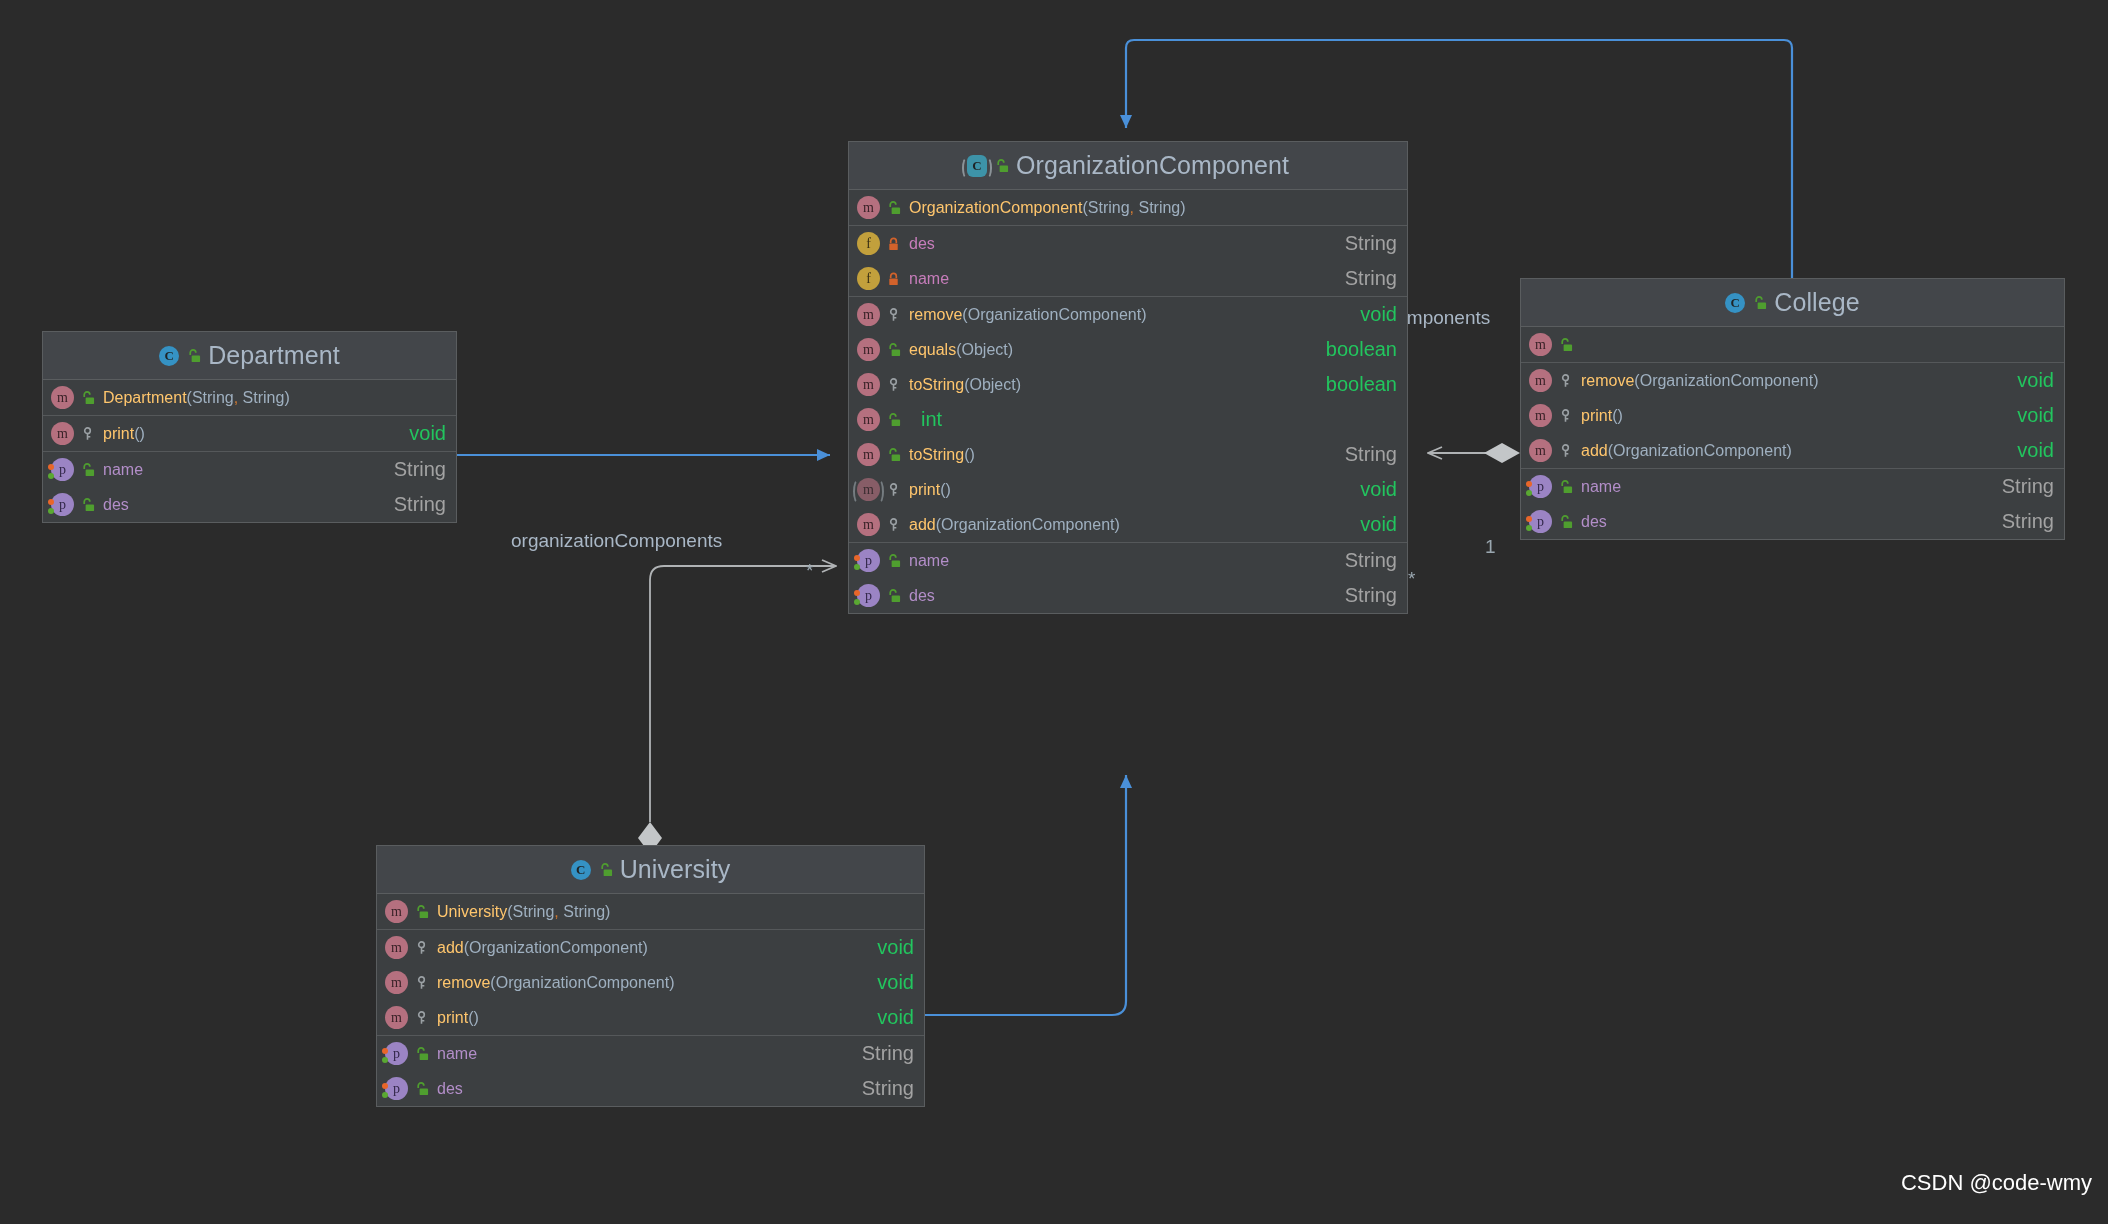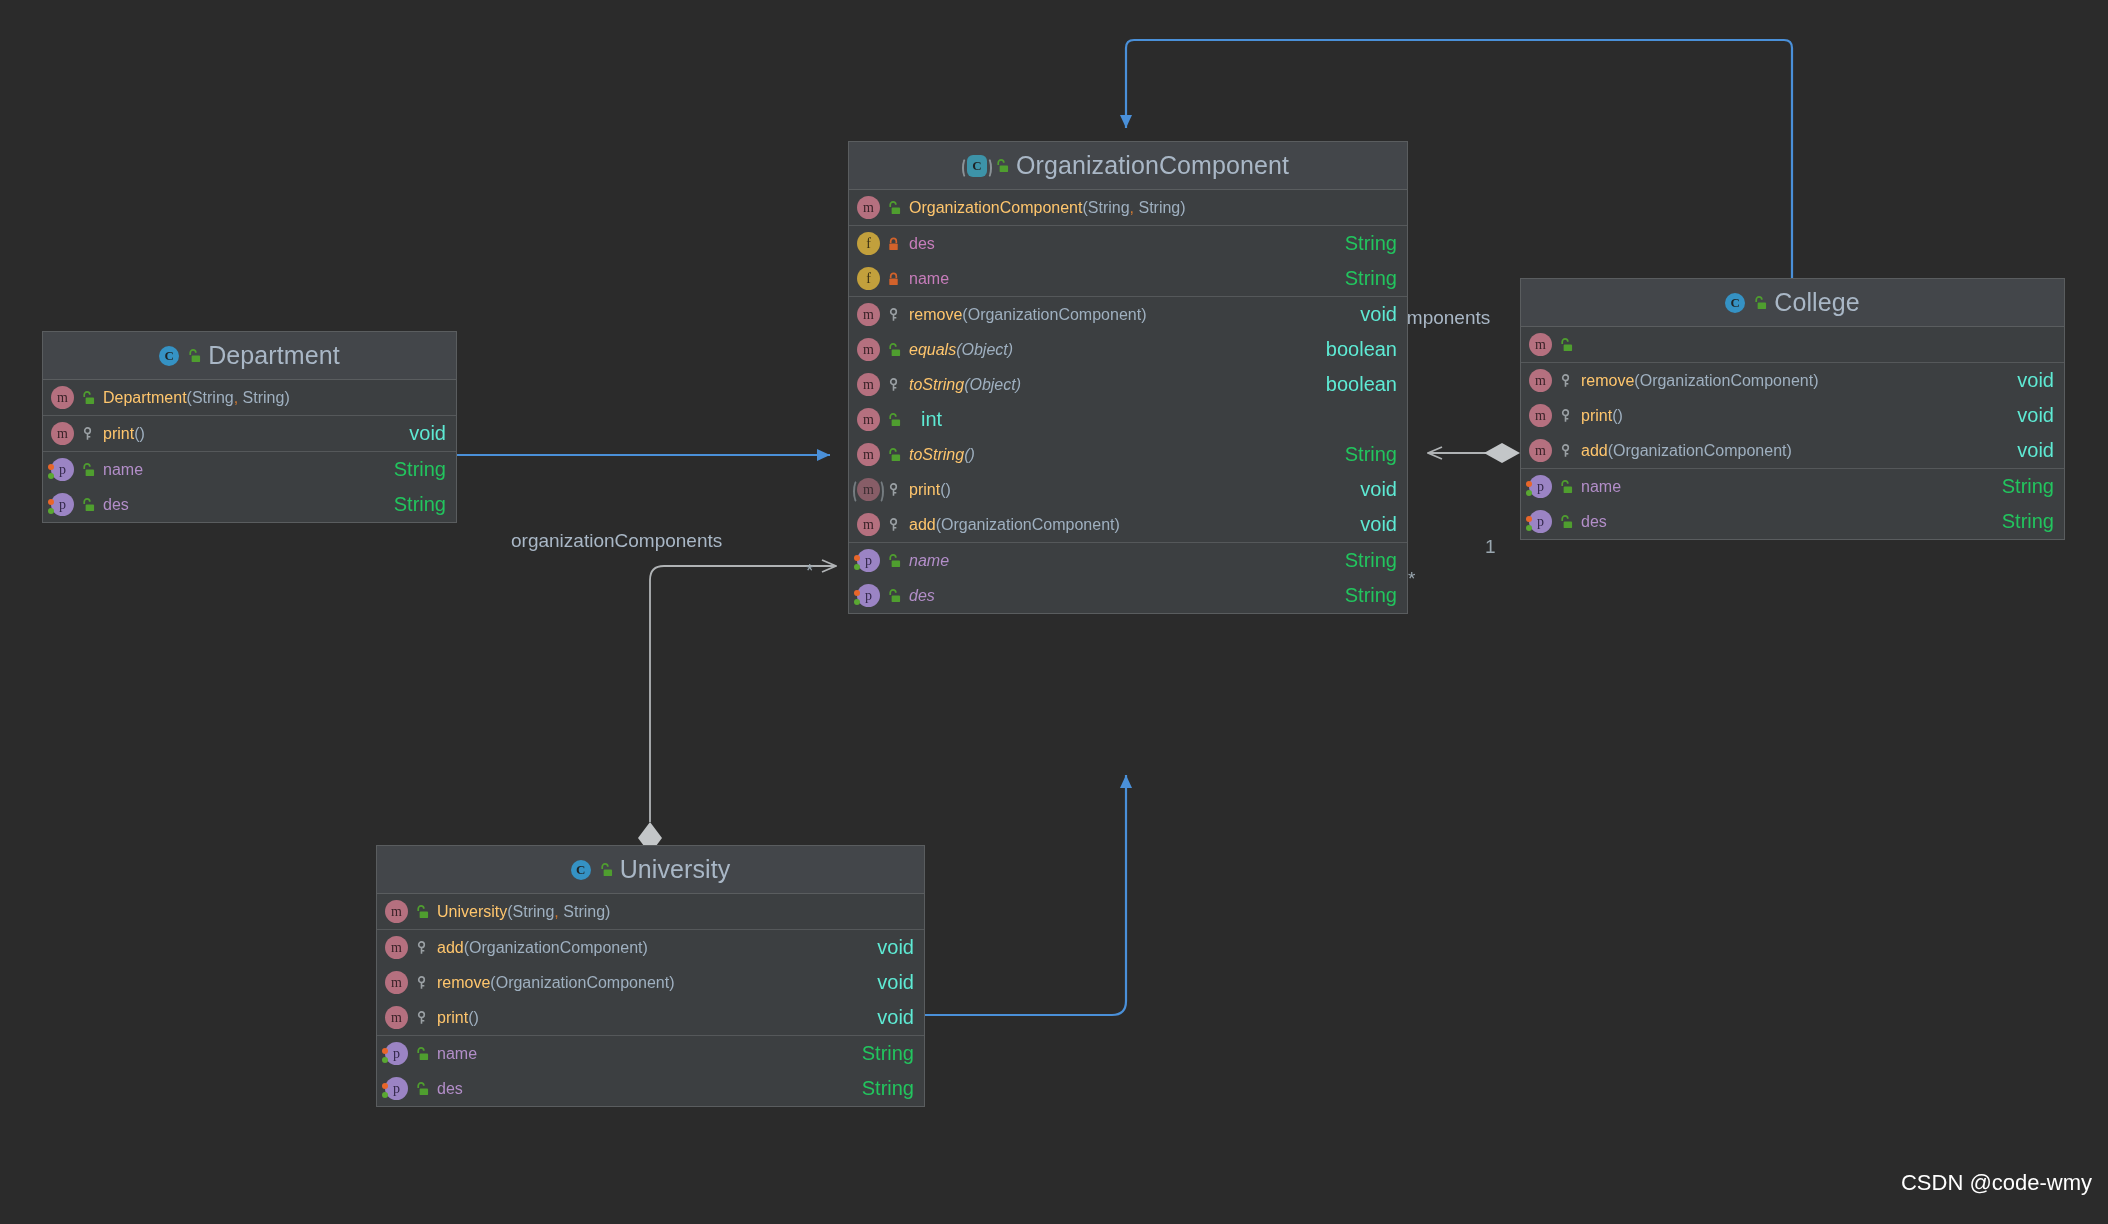--- a/index.html
+++ b/index.html
@@ -82,24 +82,24 @@
     overflow: visible;
     margin-left: 2px;
   }
 
   .row-type {
     font-size: 20px;
     color: #9fb0c0;
     flex: 0 0 auto;
     margin-left: 14px;
   }
-  .row-type.kw { color: #5eead4; }
-  .row-type.cls { color: #22c55e; }
-
-  .ital { font-style: italic; }
+  .row-type.kw { color: #22c55e; }
+  .row-type.cls { color: #a3a3a3; }
+
+  .ital { }
 
   
   .n-method  { color: #ffc66d; }
   .n-field   { color: #c77dbb; }
   .n-prop    { color: #b38ec9; }
   .n-params  { color: #9fb0c0; }
   .n-comma   { color: #cc7832; }
 
   
   .ic { position: relative; display: inline-block; flex: 0 0 auto; }

